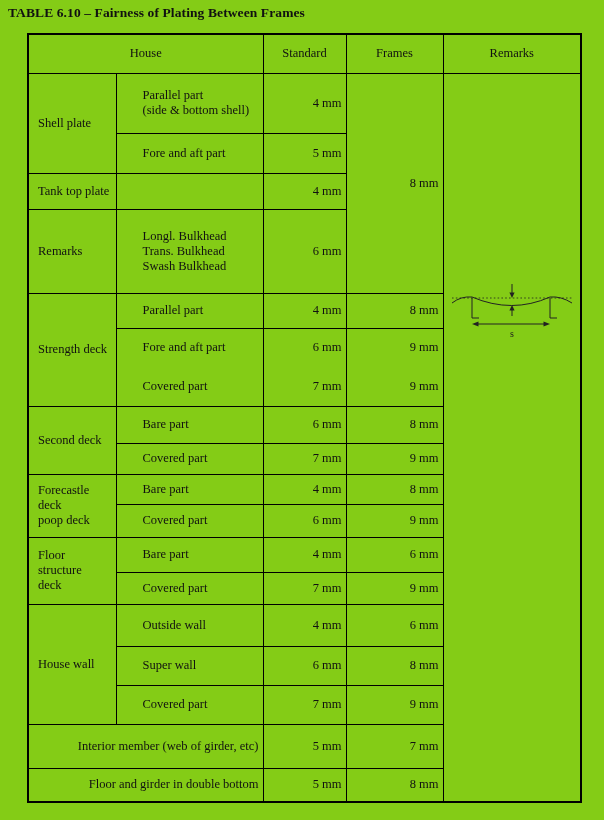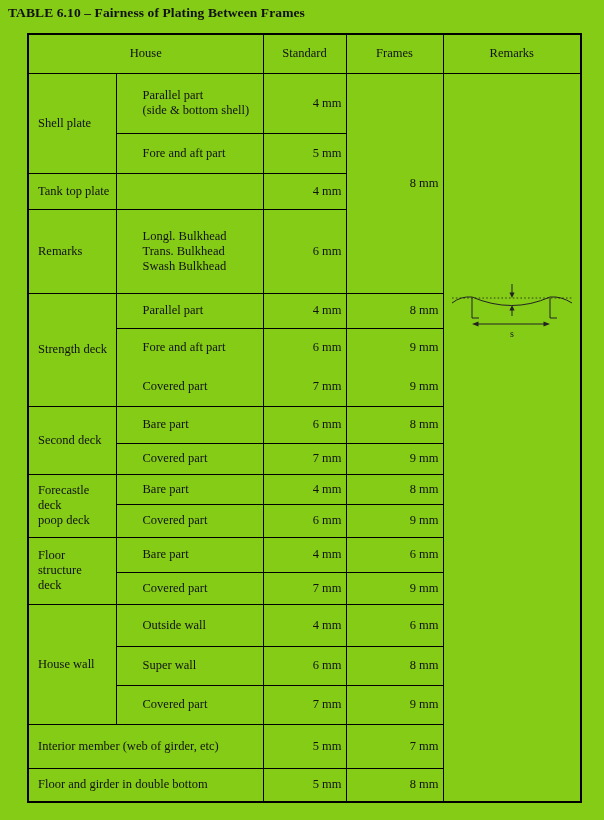--- a/index.html
+++ b/index.html
@@ -24,21 +24,21 @@
     font-size:12.5px;
   }
   table.fairness, table.fairness td, table.fairness th {
     border:1px solid #000;
   }
   table.fairness { border-width:2px; }
   th.hdr { font-weight:normal; text-align:center; vertical-align:middle; }
   td { vertical-align:middle; padding:2px 4px; }
   td.group { text-align:left; padding-left:9px; }
   td.item  { text-align:left; padding-left:26px; }
-  td.fullitem { text-align:left; padding-left:9px; }
+  td.fullitem { text-align:right; padding-left:9px; }
   td.std, td.lim { text-align:right; }
   .multiline { white-space:pre-line; }
   
   tr.nb-b > td.item, tr.nb-b > td.std, tr.nb-b > td.lim { border-bottom:none; }
   tr.nb-t > td.item, tr.nb-t > td.std, tr.nb-t > td.lim { border-top:none; }
   td.remarks {
     vertical-align:top;
     text-align:center;
     padding:0;
     padding-top:208px;

